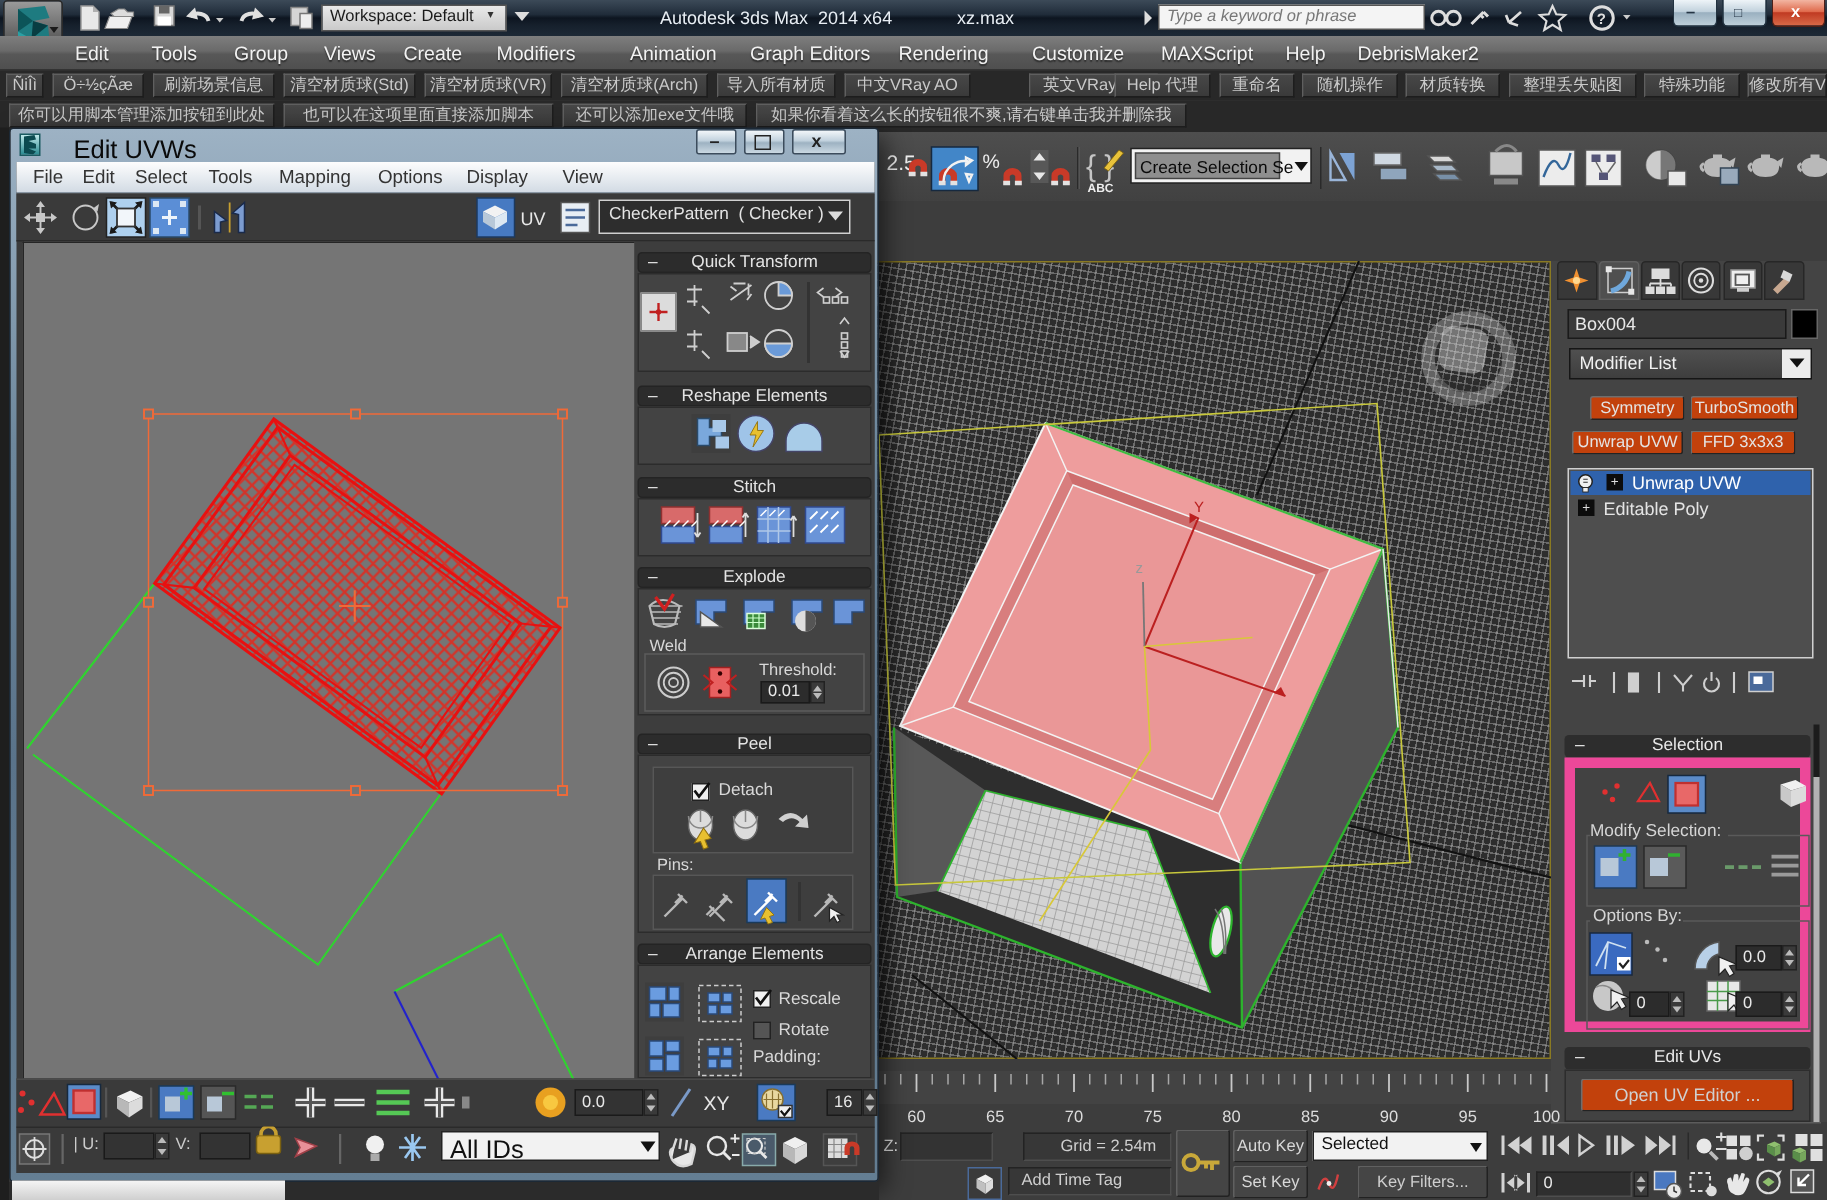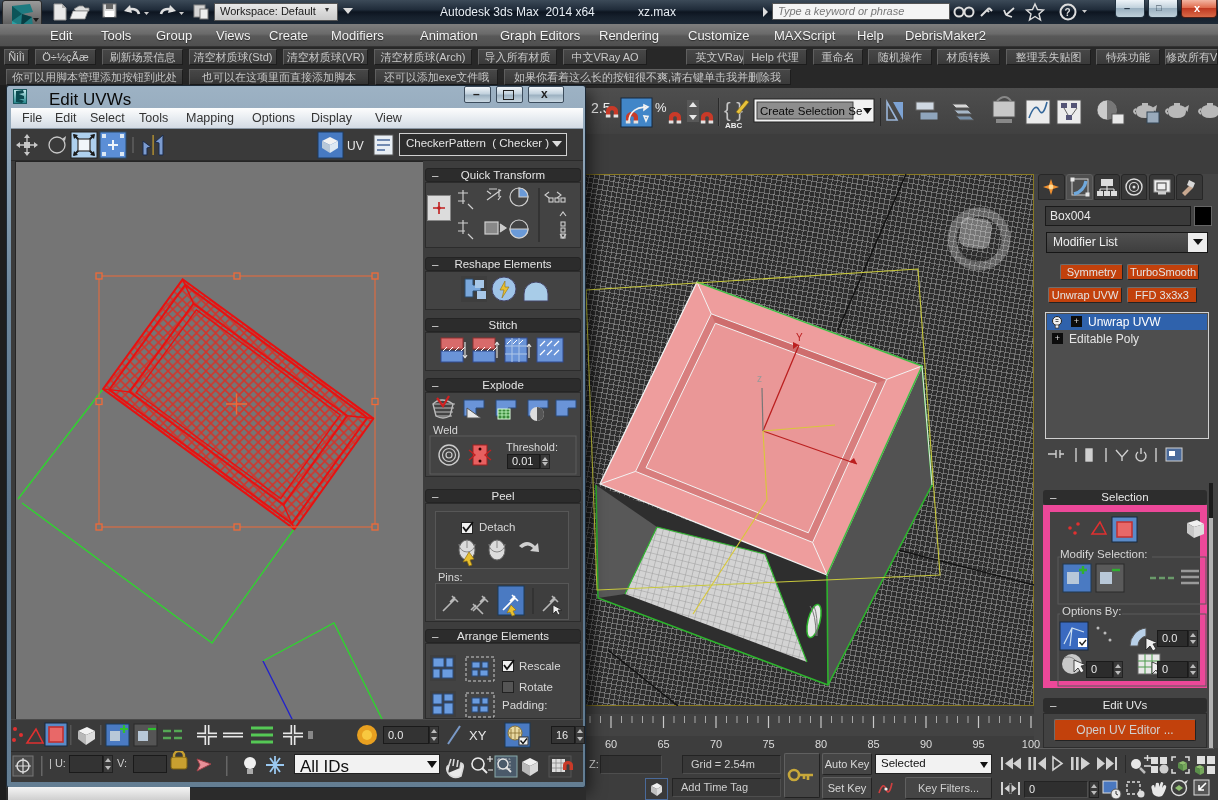--- a/index.html
+++ b/index.html
@@ -405,21 +405,21 @@
 </g>
 </svg>
 </div>
 <div class="abs" id="statusarea" style="left:584px;top:752px;width:634px;height:48px;background:#3d3d3d;">
 <style>
 .sbtn{position:absolute;background:#454545;border:1px solid;border-color:#606060 #222 #222 #606060;border-radius:2px;color:#d8d8d8;font-size:11px;text-align:center;box-sizing:border-box;white-space:nowrap;overflow:hidden;}
 .sbox{position:absolute;background:#373737;border:1px solid;border-color:#232323 #4e4e4e #4e4e4e #232323;color:#cfcfcf;font-size:11px;box-sizing:border-box;}
 </style>
 <div class="tx" style="left:5px;top:6px;color:#ddd;font-size:11px;">Z:</div>
 <div class="sbox" style="left:16px;top:3px;width:62px;height:19px;background:#333;"></div>
-<div class="sbox" style="left:98px;top:3px;width:99px;height:19px;line-height:17px;padding-left:8px;">Grid = 2.54m</div>
+<div class="sbox" style="left:98px;top:3px;width:99px;height:19px;line-height:17px;padding-left:24px;">Grid = 2.54m</div>
 <div class="sbtn" style="left:200px;top:1px;width:36px;height:45px;"></div>
 <svg class="abs" style="left:203px;top:12px" width="30" height="22" viewBox="0 0 30 22">
       <circle cx="7" cy="11" r="5" fill="none" stroke="#c8a83a" stroke-width="2.6"></circle>
       <path d="M12 11 h14 m-5 0 v5 m-4 -5 v4" stroke="#c8a83a" stroke-width="2.6"></path>
     </svg>
 <div class="sbtn" style="left:238px;top:1px;width:50px;height:22px;line-height:20px;">Auto Key</div>
 <div class="sbtn" style="left:238px;top:25px;width:50px;height:22px;line-height:20px;">Set Key</div>
 <div class="abs" style="left:291px;top:2px;width:117px;height:20px;background:#f2f2f2;border:1px solid #222;box-sizing:border-box;"></div>
 <div class="tx" style="left:297px;top:5px;color:#111;font-size:11.5px;">Selected</div>
 <div class="abs" style="left:396px;top:10px;width:0;height:0;border-left:4.5px solid transparent;border-right:4.5px solid transparent;border-top:6px solid #111;"></div>

